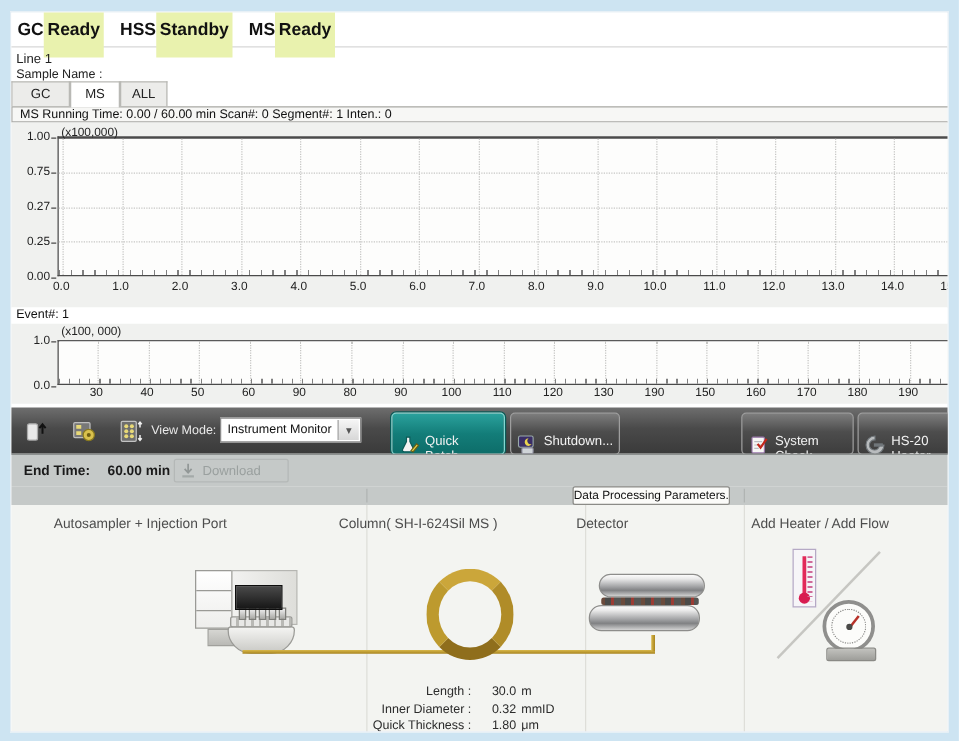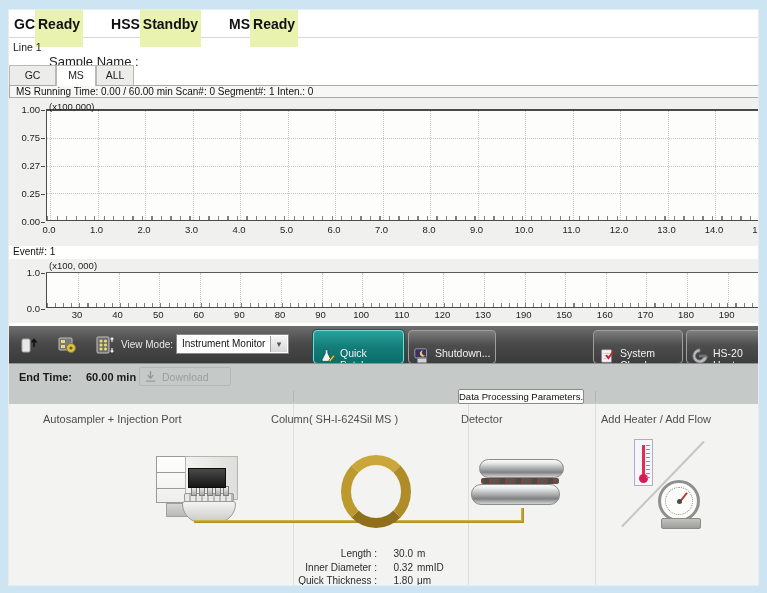--- a/index.html
+++ b/index.html
@@ -4,24 +4,24 @@
 <style>
   * { margin:0; padding:0; box-sizing:border-box; }
   html,body { width:767px; height:593px; }
   body { font-family:"Liberation Sans", sans-serif; background:#cde4f2; position:relative; overflow:hidden; }
   #app { position:absolute; inset:0; background:#cde4f2; }
   #window { position:absolute; left:8px; top:9px; width:751px; height:577px; background:#ffffff; overflow:hidden; border:1px solid #e3edf4; }
 
   
   .status-bar { position:absolute; left:0; top:0; width:100%; height:28px; background:#fff; border-bottom:1px solid #d7d7d7; white-space:nowrap; padding-left:5px; line-height:27px; }
   .status-bar .lbl { font-size:14px; font-weight:bold; color:#111; }
-  .status-bar .val { font-size:14px; font-weight:bold; color:#111; background:#e9f2ae; padding:15px 3px; margin-right:28px; }
+  .status-bar .val { font-size:14px; font-weight:bold; color:#111; background:#e9f2ae; padding:15px 3px; margin-right:13px; }
 
   .line1 { position:absolute; left:4px; top:31px; font-size:10.5px; color:#222; }
-  .sample-name { position:absolute; left:4px; top:44px; font-size:13px; color:#222;margin-left:36px; }
+  .sample-name { position:absolute; left:4px; top:44px; font-size:10px; color:#222; }
 
   
   .tabs { position:absolute; left:0; top:55px; height:20px; }
   .tab { float:left; height:20px; line-height:19px; text-align:center; font-size:10.5px; color:#222; background:#ececea; border:1px solid #b9b9b5; border-bottom:none; margin-right:0; }
   .tab.t0 { width:47px; }
   .tab.t1 { width:40px; }
   .tab.t2 { width:38px; }
   .tab.active { background:#ffffff; height:21px; position:relative; z-index:2; }
 
   .ms-status { position:absolute; left:0; top:75px; width:751px; height:13px; background:#f7f7f5; border:1px solid #a9a9a5; font-size:10px; line-height:11px; padding-left:6px; color:#111; }

